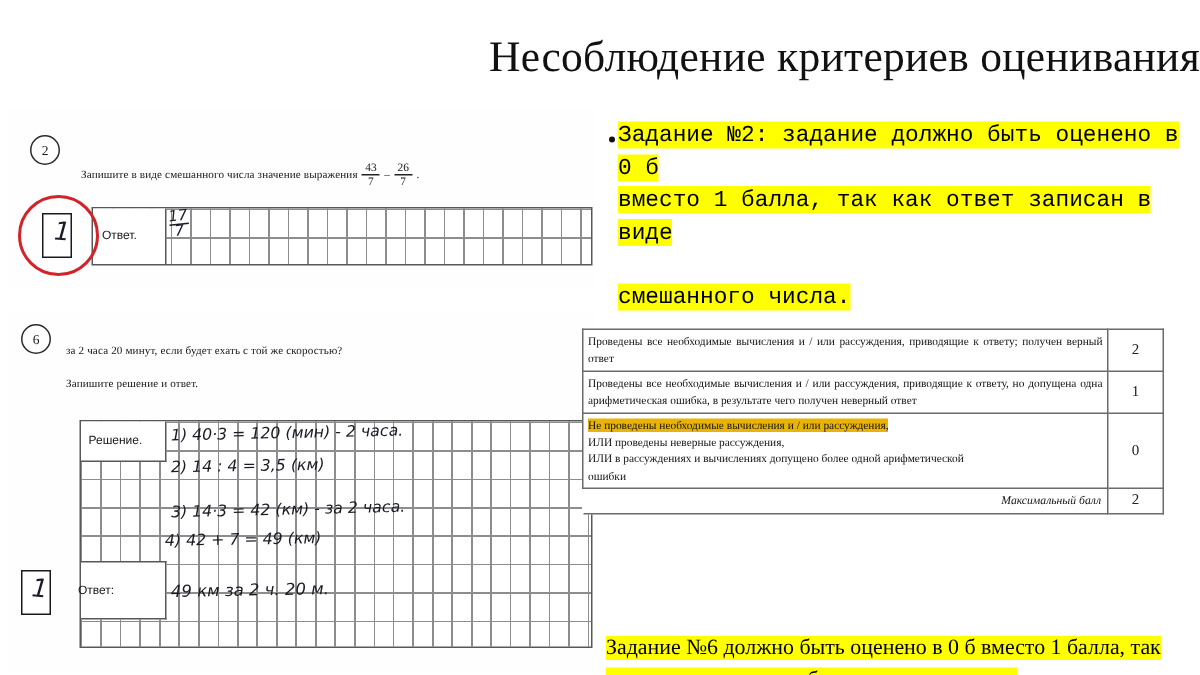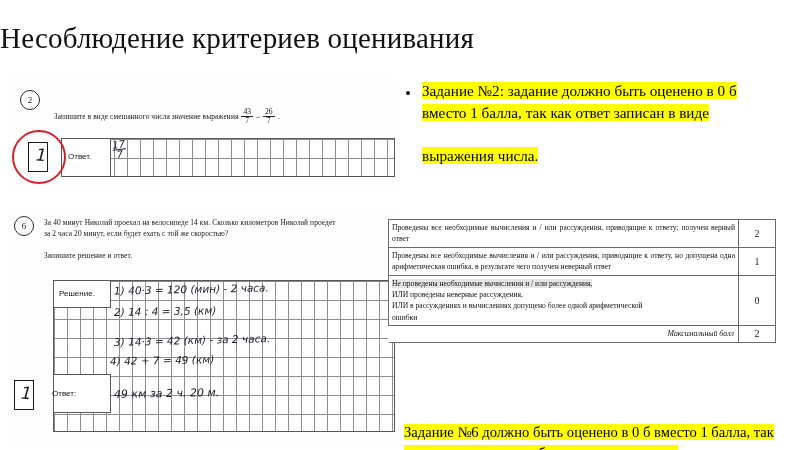--- a/index.html
+++ b/index.html
@@ -7,21 +7,21 @@
     width: 800px; height: 450px;
     background: #ffffff;
     font-family: "Liberation Serif", serif;
     overflow: hidden;
   }
   .slide { position: relative; width: 800px; height: 450px; background: #fff; }
 
   
   .title {
     position: absolute; left: 0; top: 22px; width: 800px;
-    text-align: left;
+    text-align: right;
     font-family: "Liberation Serif", serif;
     font-size: 29px; color: #111; letter-spacing: .2px;
     white-space: nowrap;
   }
 
   
   .scan {
     position: absolute;
     background: #fefefe;
     color: #1a1a1a;
@@ -91,24 +91,24 @@
   .ink { position: absolute; color: #1b1b28; font-family: "DejaVu Sans", sans-serif;
          font-style: italic; white-space: nowrap; }
 
   
   .bullet-wrap { position: absolute; left: 404px; top: 80px; width: 392px; }
   .bullet-dot {
     position: absolute; left: 2px; top: 11px;
     width: 4px; height: 4px; border-radius: 50%; background: #111;
   }
   .bullet-text {
-    margin-left: 18px;
+    margin-left: 8px;
     font-size: 15.2px; line-height: 21.5px;
     color: #000;
-    font-family: Liberation Serif, serif;
+    font-family: Liberation Mono, monospace;
   }
   .bullet-text span.hl {
     background: #ffff00;
     box-decoration-break: clone;
     -webkit-box-decoration-break: clone;
   }
 
   
   .rubric {
     position: absolute; left: 388px; top: 219px;
@@ -133,21 +133,21 @@
     vertical-align: middle;
     font-size: 10px;
     color: #222;
   }
   .rubric td.maxrow {
     text-align: right;
     font-style: italic;
     font-size: 7.8px;
     padding-right: 4px;
   }
-  .rubric td .hl { background: #e5e5e5; }
+  .rubric td .hl { background: #eab308; }
   .rubric tr.max td.label { border-left: none; }
 
   
   .conclusion {
     position: absolute; left: 404px; top: 422px; width: 392px;
     font-size: 14.6px; line-height: 21px;
     color: #000;
     font-family: "Liberation Serif", serif;
   }
   .conclusion span.hl { background: #ffff00; box-decoration-break: clone;
@@ -193,29 +193,28 @@
     <div class="scorebox" style="left:22px; top:68px; width:20px; height:30px;"></div>
     <div class="ink" style="left:30px; top:71px; font-size:17px; transform: rotate(4deg);">1</div>
   </div>
 
   <div class="bullet-wrap">
     <div class="bullet-dot"></div>
     <div class="bullet-text">
       <span class="hl">Задание №2: задание должно быть оценено в 0 б</span><br>
       <span class="hl">вместо 1 балла, так как ответ записан в виде</span><br>
       <br>
-      <span class="hl">выражения числа.</span>
+      <span class="hl">смешанного числа.</span>
     </div>
   </div>
 
   <div class="scan scan-bot">
 
     <div class="tasknum" style="left:8px; top:8px;">6</div>
 
-    <div class="taskline" style="left:38px; top:10px; width:352px;">За 40 минут Николай проехал на велосипеде 14 км. Сколько километров Николай проедет</div>
     <div class="taskline" style="left:38px; top:21px; width:352px;">за 2 часа 20 минут, если будет ехать с той же скоростью?</div>
     <div class="taskline" style="left:38px; top:43px; width:352px;">Запишите решение и ответ.</div>
 
     <div class="grid" style="left:47px; top:72px; width:342px; height:152px;"></div>
 
     <div class="gridmask" style="left:48px; top:73px; width:57px; height:27px; border-bottom:1px solid #585858;"></div>
     <div class="gridlabel" style="left:53px; top:81px;">Решение.</div>
 
     <div class="gridmask" style="left:48px; top:166px; width:57px; height:39px; border-top:1px solid #585858; border-bottom:1px solid #585858;"></div>
     <div class="gridlabel" style="left:46px; top:181px;">Ответ:</div>

